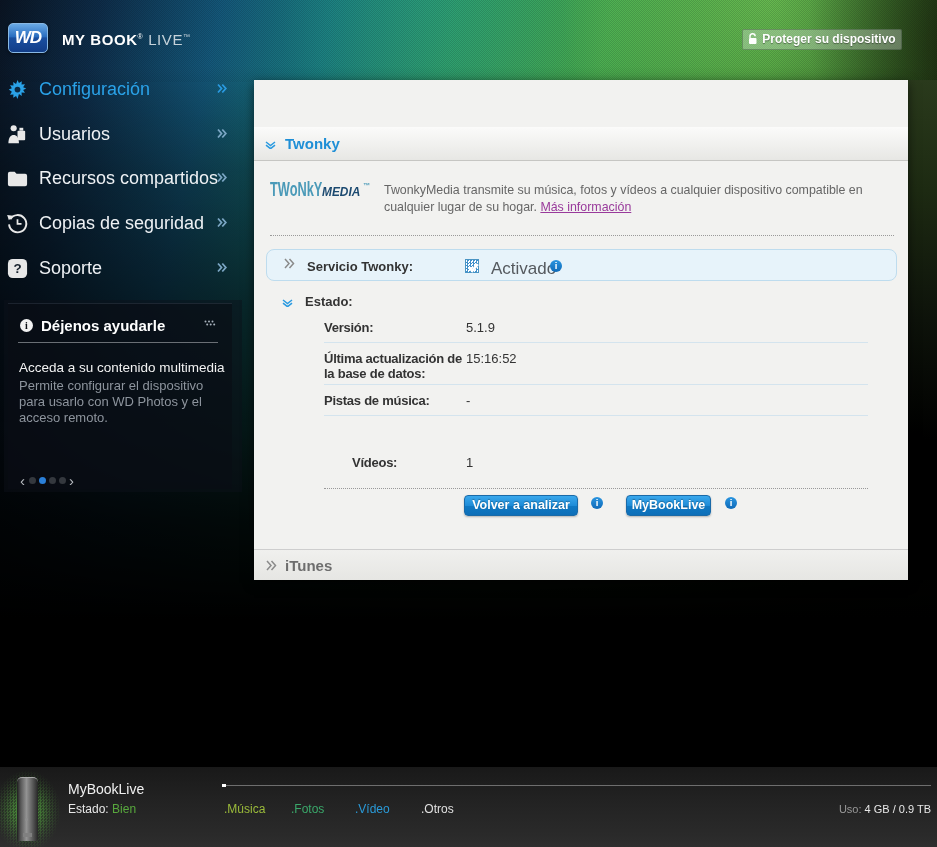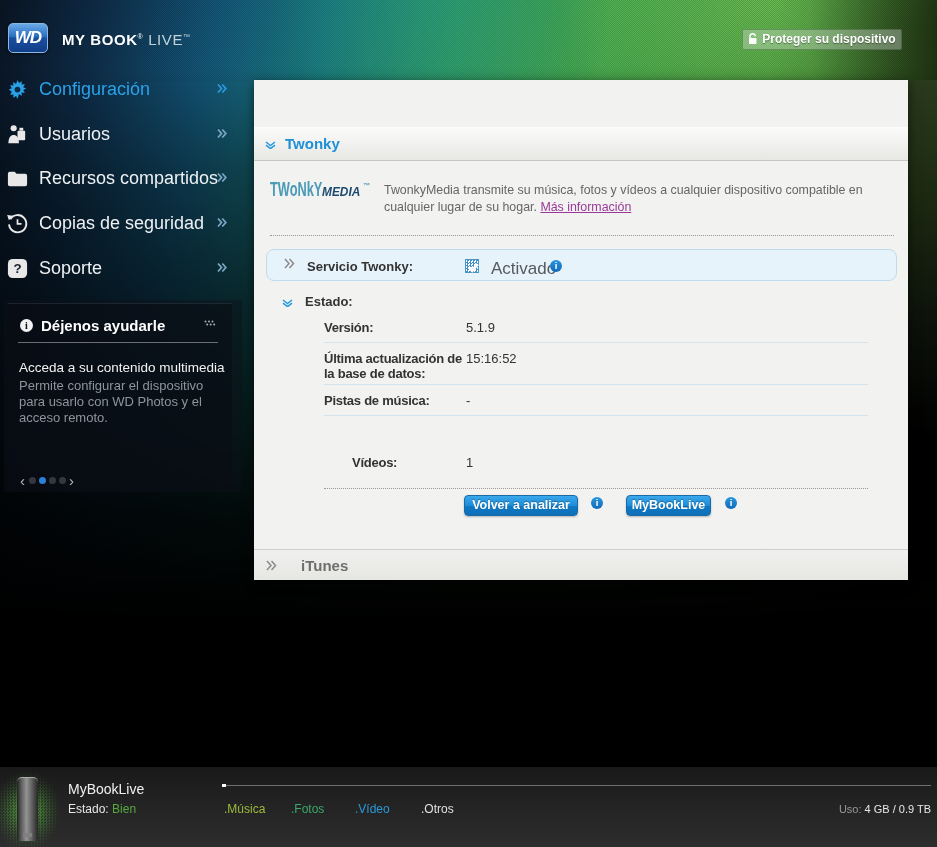--- a/index.html
+++ b/index.html
@@ -100,21 +100,21 @@
 .row .l { position:absolute; left:0; top:0; font-size:13px; font-weight:bold; color:#333; line-height:15px; letter-spacing:-0.25px; }
 .row .v { position:absolute; left:142px; top:0; font-size:13px; color:#333; }
 #dotline2 { position:absolute; left:70px; top:408px; width:544px; border-top:1px dotted #999; }
 
 .btn { position:absolute; height:21px; border-radius:4px; border:1px solid #1a6aa8;
   background:linear-gradient(to bottom, #3aa8ec 0%, #1f8cd8 50%, #0f79c4 51%, #0e6fb8 100%);
   color:#fff; font-size:12.5px; font-weight:bold; text-align:center; line-height:19px;
   text-shadow:0 -1px 1px rgba(0,0,0,0.3); box-shadow:0 1px 2px rgba(0,0,0,0.25); }
 
 #itunes { position:absolute; left:0; top:469px; width:654px; height:31px; background:linear-gradient(to bottom,#f0f0ee,#e6e6e3); border-top:1px solid #cecece; }
-#itunes .tt { position:absolute; left:47px; top:7px; font-size:15px; font-weight:bold; color:#6e6e6e; }
+#itunes .tt { position:absolute; left:31px; top:7px; font-size:15px; font-weight:bold; color:#6e6e6e; }
 
 
 #footer { left:0; top:767px; width:937px; height:80px; background:linear-gradient(to bottom, #191919 0%, #232323 45%, #2a2a2a 85%, #2e2e2e 100%); }
 #fglow { position:absolute; left:0; top:0; width:90px; height:80px;
   background:
    repeating-conic-gradient(rgba(100,200,75,0.38) 0 25%, rgba(0,0,0,0) 0 50%),
    radial-gradient(circle 48px at 27px 44px, rgba(85,185,60,0.45), rgba(0,0,0,0) 72%);
   background-size:3px 3px, 100% 100%;
   -webkit-mask-image:radial-gradient(ellipse 46px 56px at 27px 44px, #000 25%, rgba(0,0,0,0) 74%);
   mask-image:radial-gradient(ellipse 46px 56px at 27px 44px, #000 25%, rgba(0,0,0,0) 74%);

